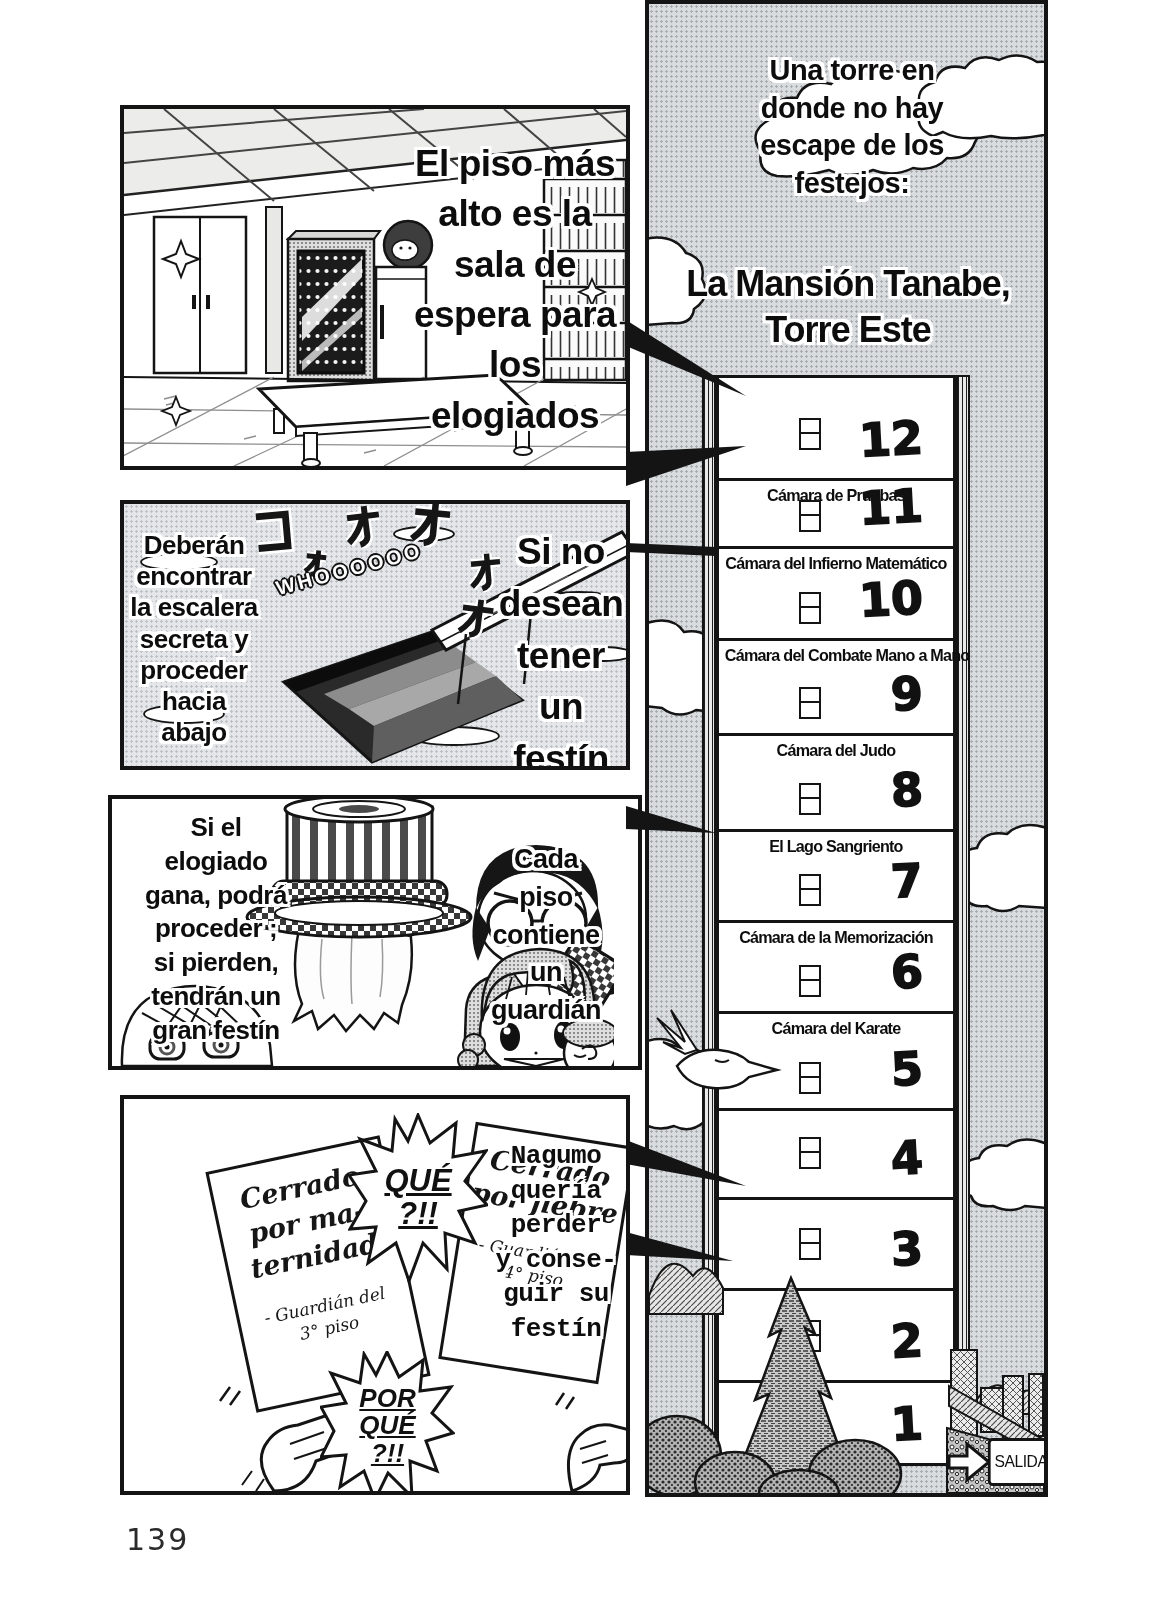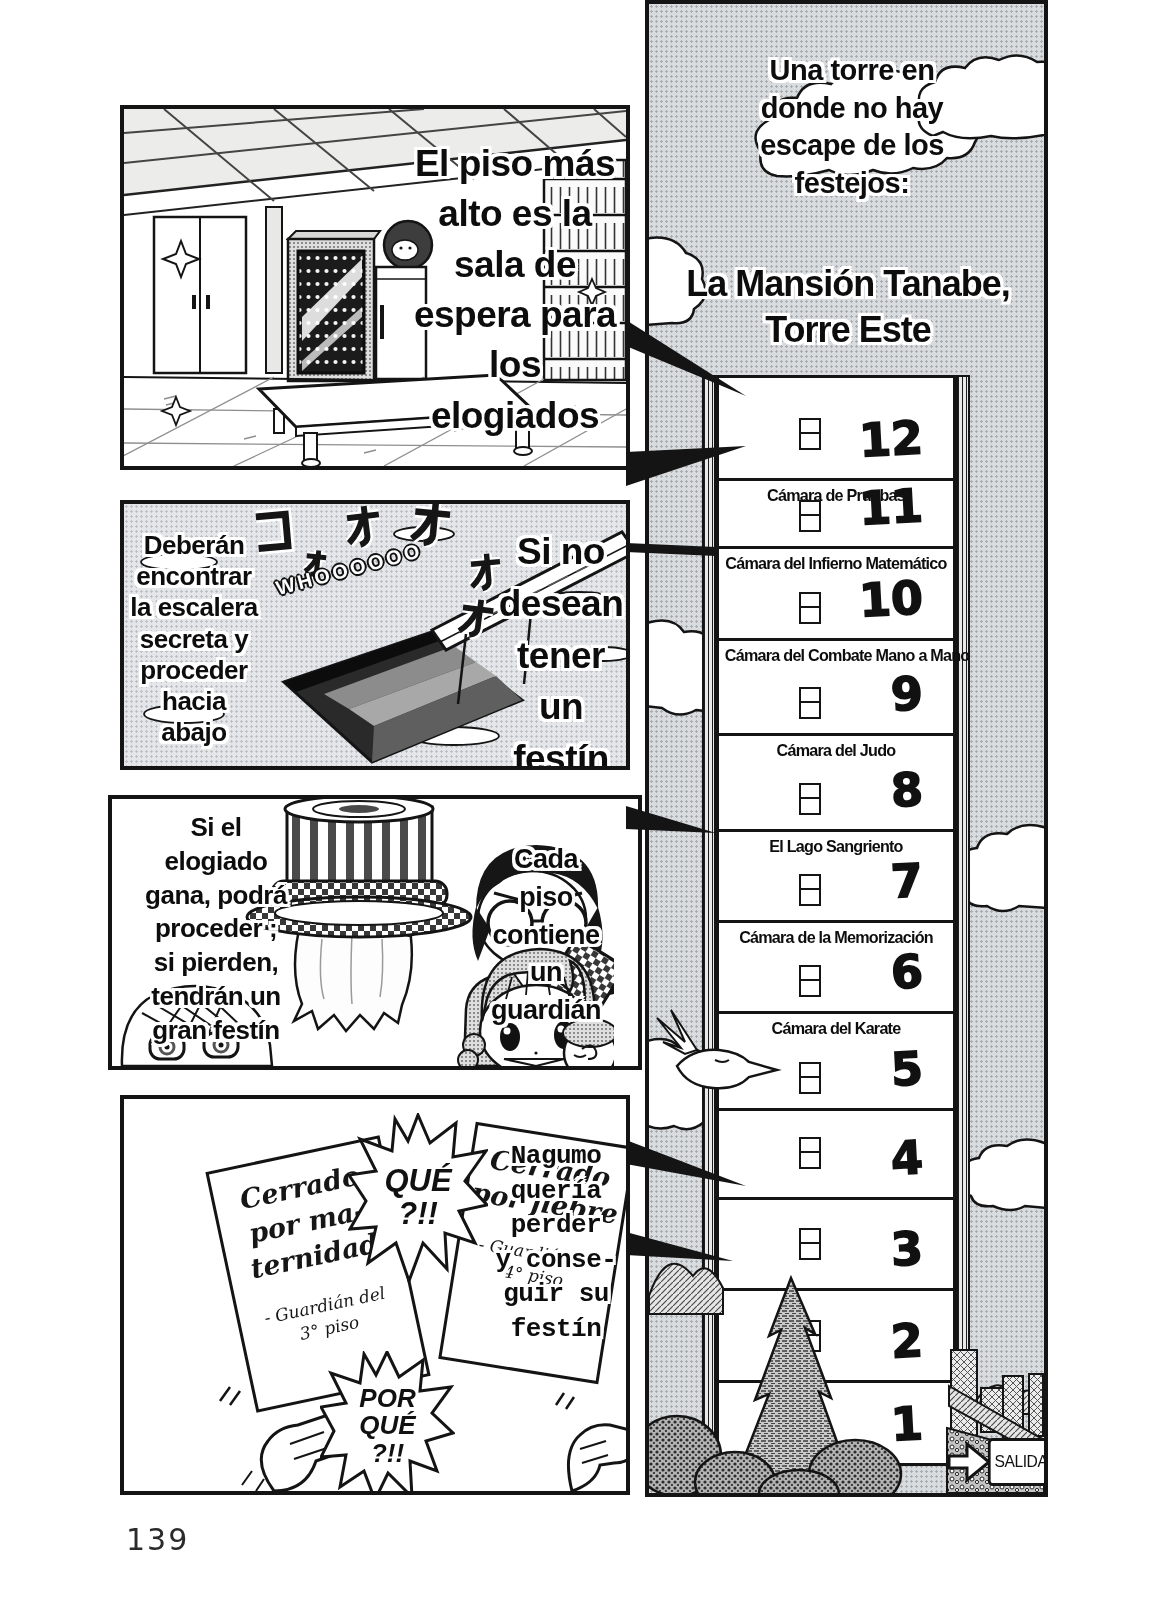--- a/index.html
+++ b/index.html
@@ -35,21 +35,21 @@
   .kana{position:absolute;z-index:3;}
   
   .note{position:absolute;background:#fff;border:3px solid #141414;z-index:2;box-sizing:border-box;
         font-family:"DejaVu Serif",serif;font-style:italic;color:#161616;}
   .note .body{font-size:27px;font-weight:700;line-height:1.3;text-align:center;white-space:pre-line;margin-top:14px;}
   .note .sig{font-size:17px;line-height:1.35;text-align:center;white-space:pre-line;margin-top:22px;}
   #note-left{left:105px;top:52px;width:178px;height:246px;transform:rotate(-12deg);}
   #note-right{left:332px;top:34px;width:162px;height:240px;transform:rotate(9deg);}
   .burst{position:absolute;z-index:5;}
   .burst .btxt{position:absolute;left:0;top:0;right:0;bottom:0;display:flex;align-items:center;justify-content:center;
-        font-style:italic;font-weight:900;white-space:pre-line;text-align:center;line-height:1.05;color:#111;}
+        font-style:italic;font-weight:900;white-space:pre-line;text-align:center;line-height:1.05;color:#111;text-decoration:underline;}
   #burst-top{left:224px;top:14px;width:140px;height:170px;}
   #burst-top .btxt{font-size:31px;}
   #burst-bottom{left:196px;top:252px;width:135px;height:150px;}
   #burst-bottom .btxt{font-size:26px;}
   
   #rpanel{position:absolute;left:645px;top:0;width:403px;height:1497px;border:4px solid #141414;
           box-sizing:border-box;overflow:hidden;
           background-color:#d9dcdf;background-image:radial-gradient(#a9adb2 1.1px,transparent 1.3px);background-size:5px 5px;}
   .rp-intro{position:absolute;left:70px;top:48px;width:266px;font-size:29px;line-height:1.3;z-index:5;}
   .rp-title{position:absolute;left:6px;top:248px;width:386px;font-size:36px;line-height:1.28;letter-spacing:-1px;z-index:5;margin-top:9px;}

